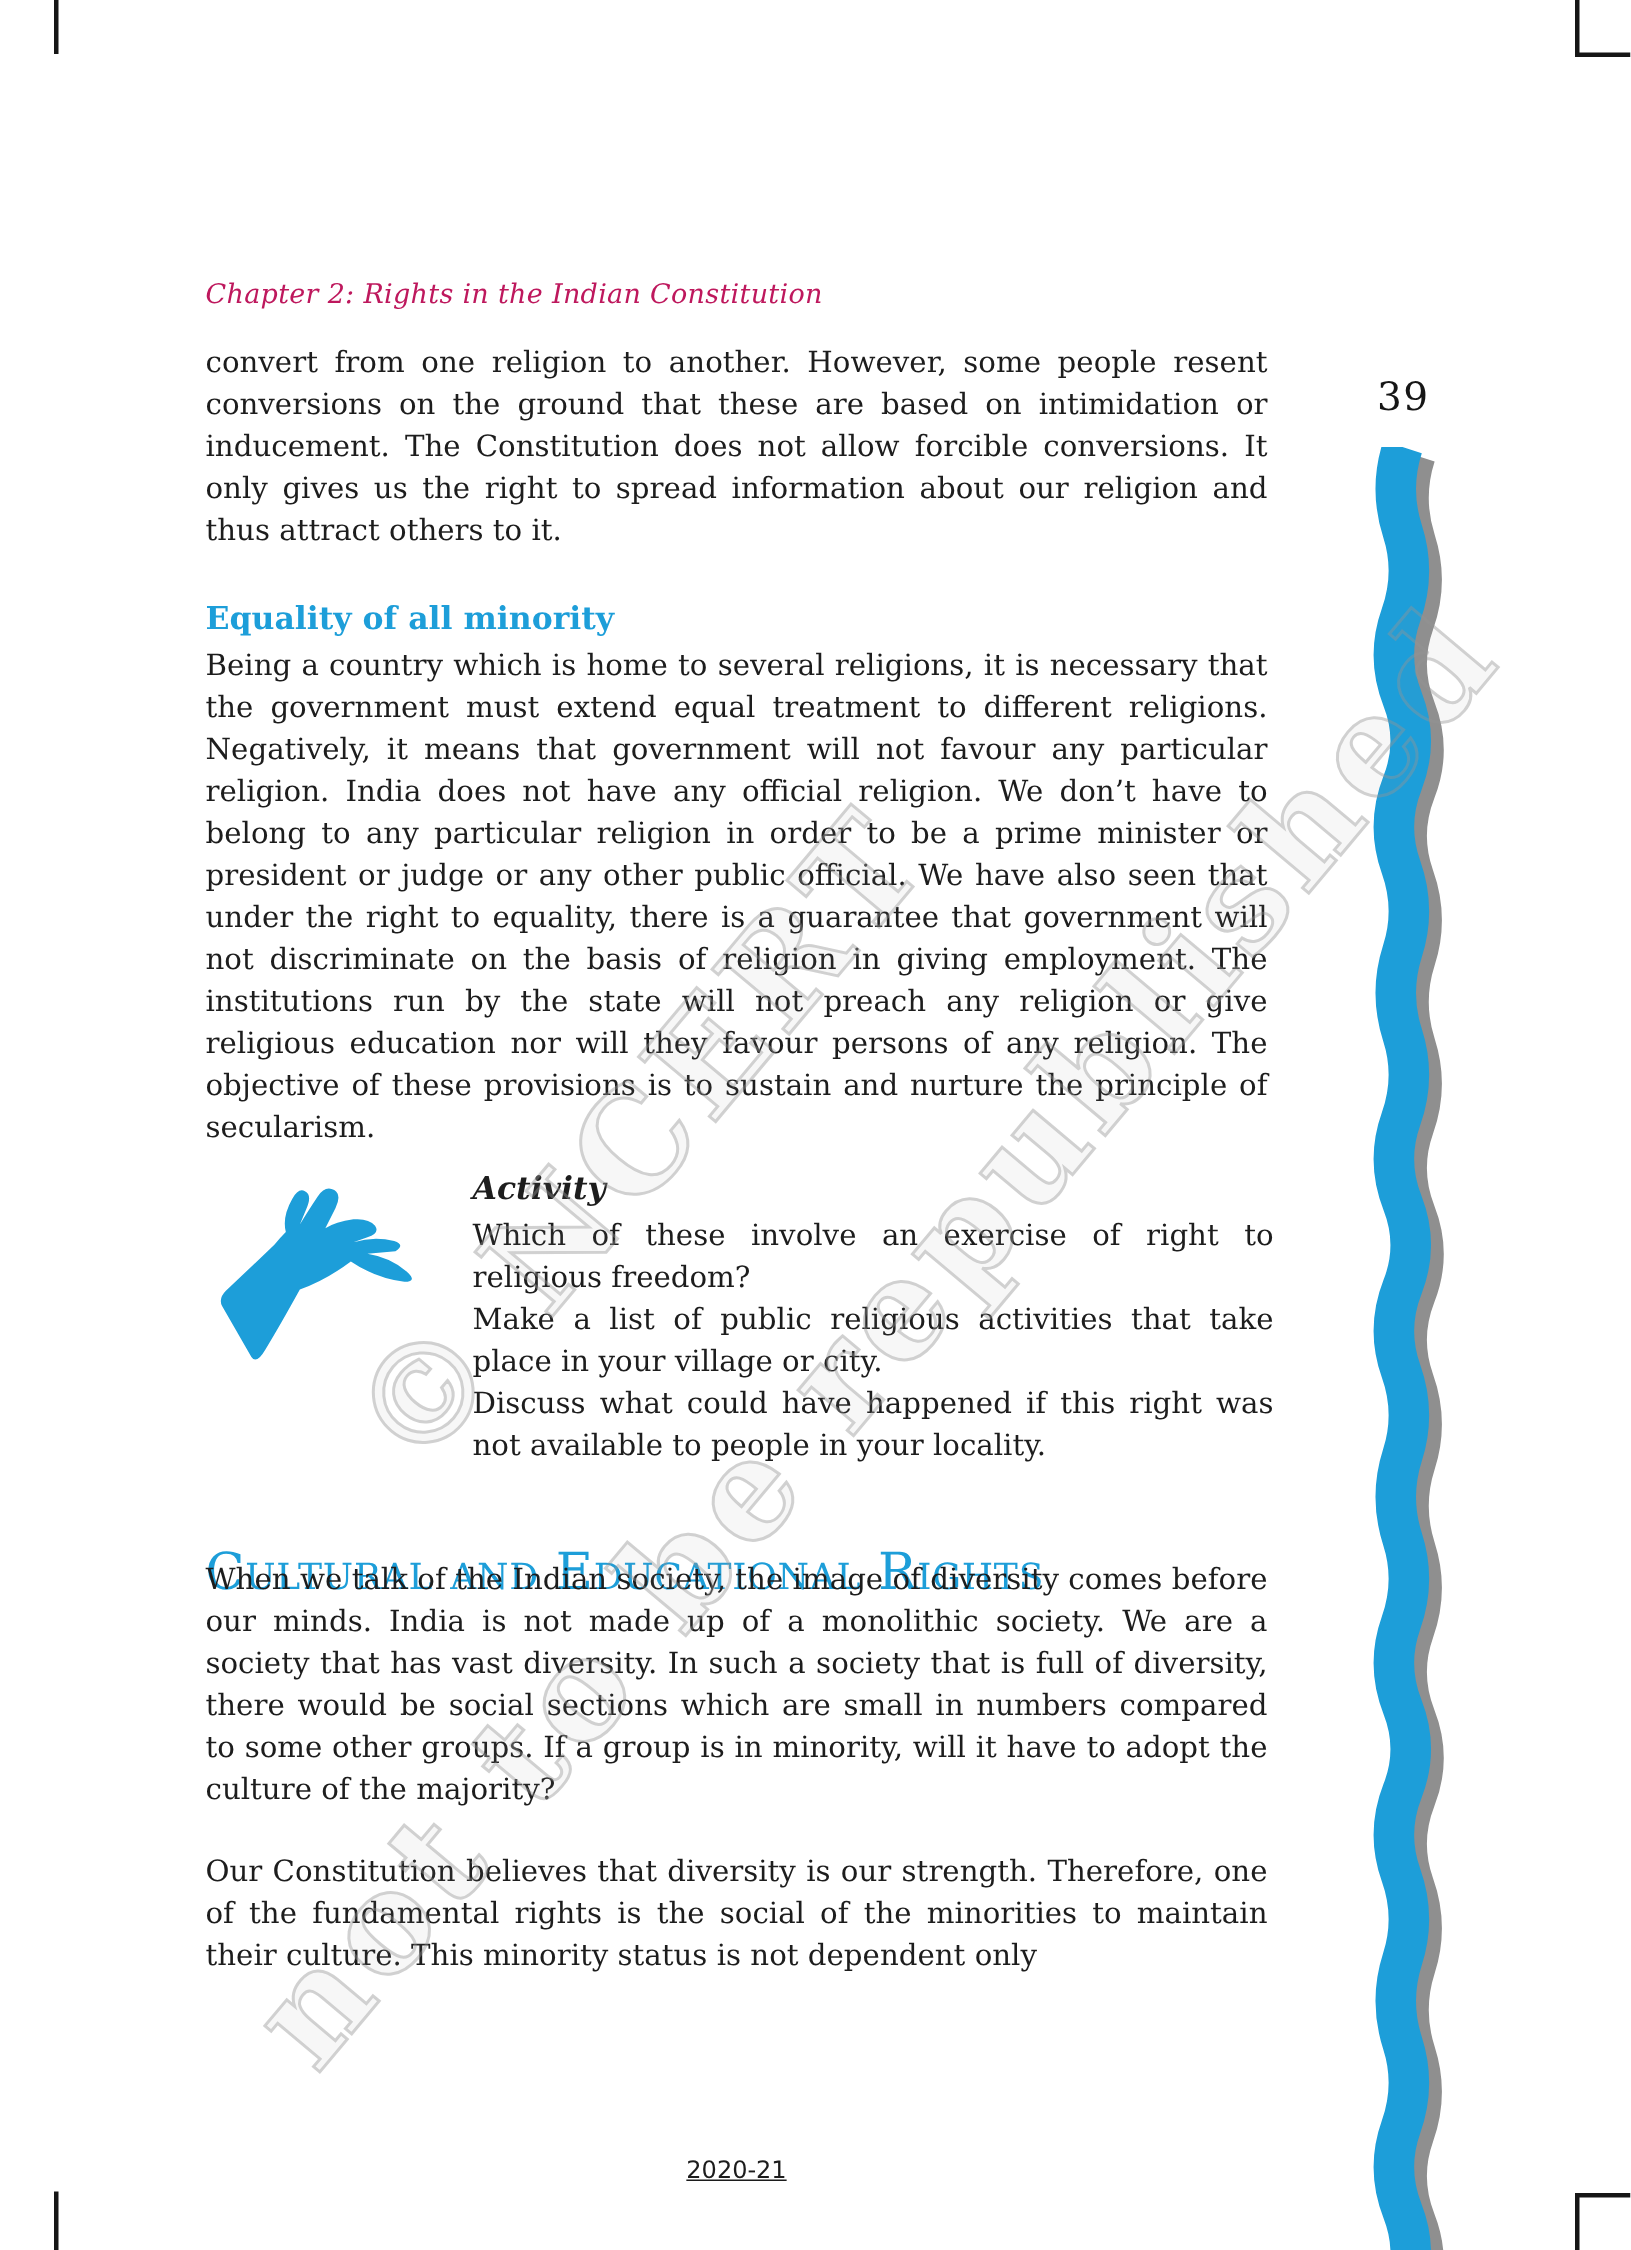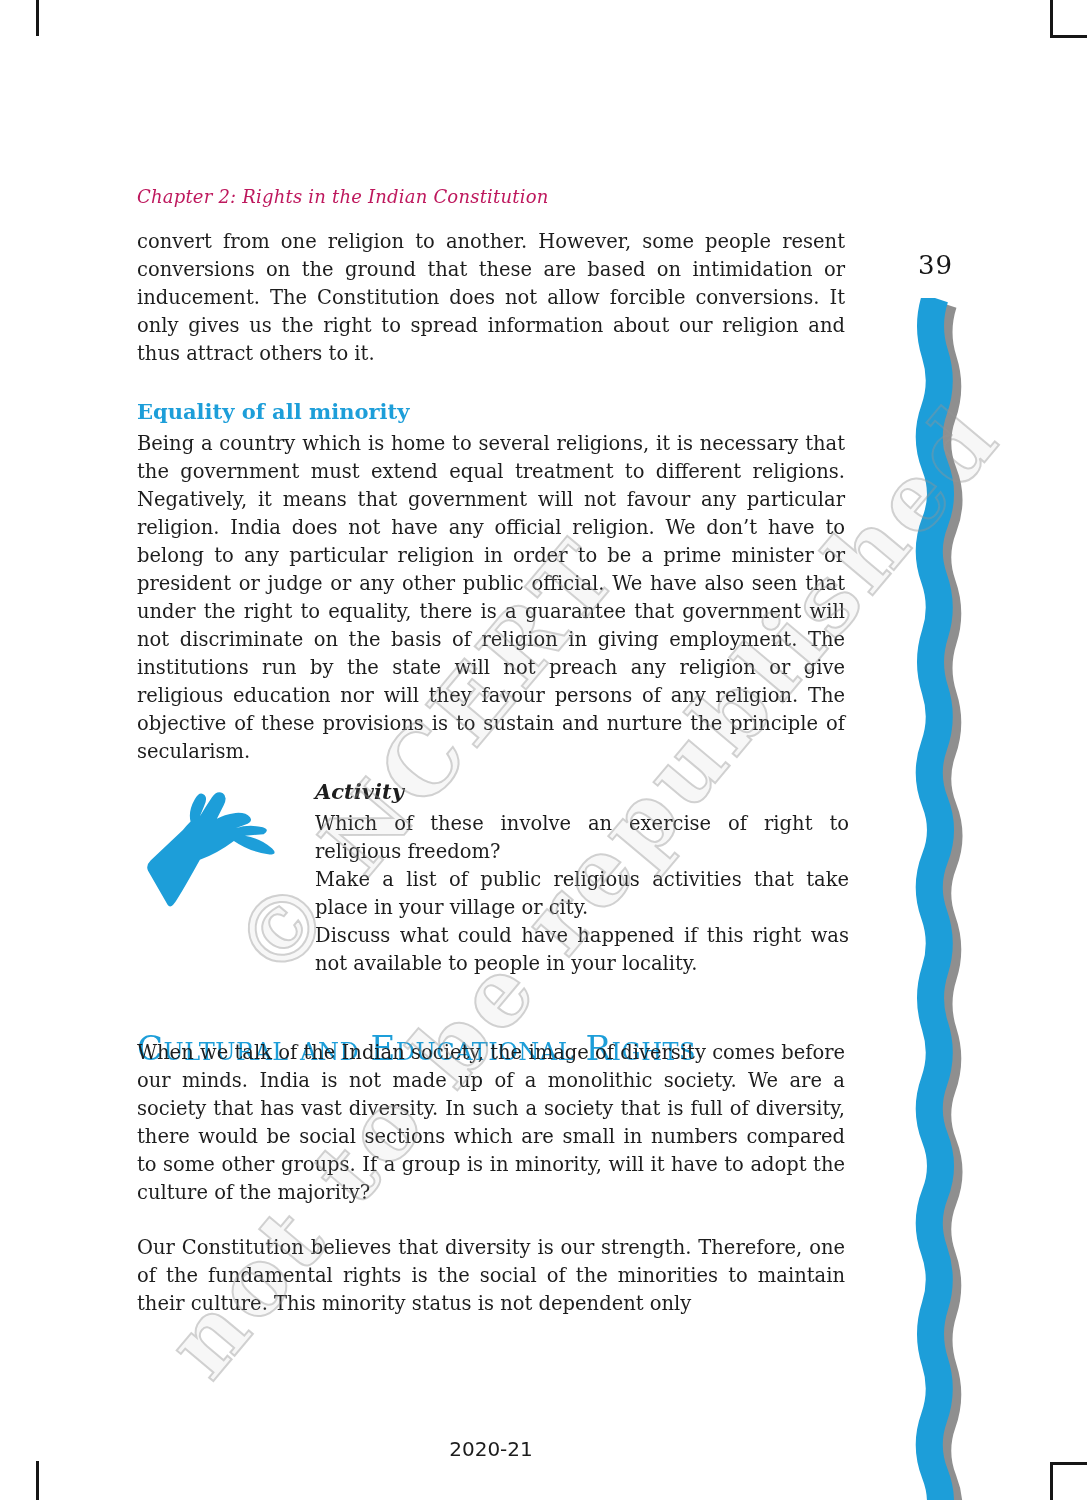--- a/index.html
+++ b/index.html
@@ -17,21 +17,21 @@
   .chapter-header{
     left:137px;top:186px;width:720px;
     font-style:italic;font-size:18px;color:#be185d;letter-spacing:.2px;
   }
   .page-number{
     left:918px;top:250px;font-size:26px;color:#161616;letter-spacing:1px;
   }
   .footer{
     left:137px;top:1437px;width:708px;text-align:center;
     font-family:"DejaVu Sans","Liberation Sans",sans-serif;
-    font-size:20px;color:#1c1c1c;
+    font-size:16px;color:#1c1c1c;text-decoration:underline;
   }
 
   
   .bodytext{
     font-size:19.5px;line-height:28px;text-align:justify;color:#1d1d1d;
   }
   .intro{left:137px;top:228px;width:708px;}
   .sec1-head{
     left:137px;top:399px;width:708px;
     font-size:21px;font-weight:bold;color:var(--accent);

